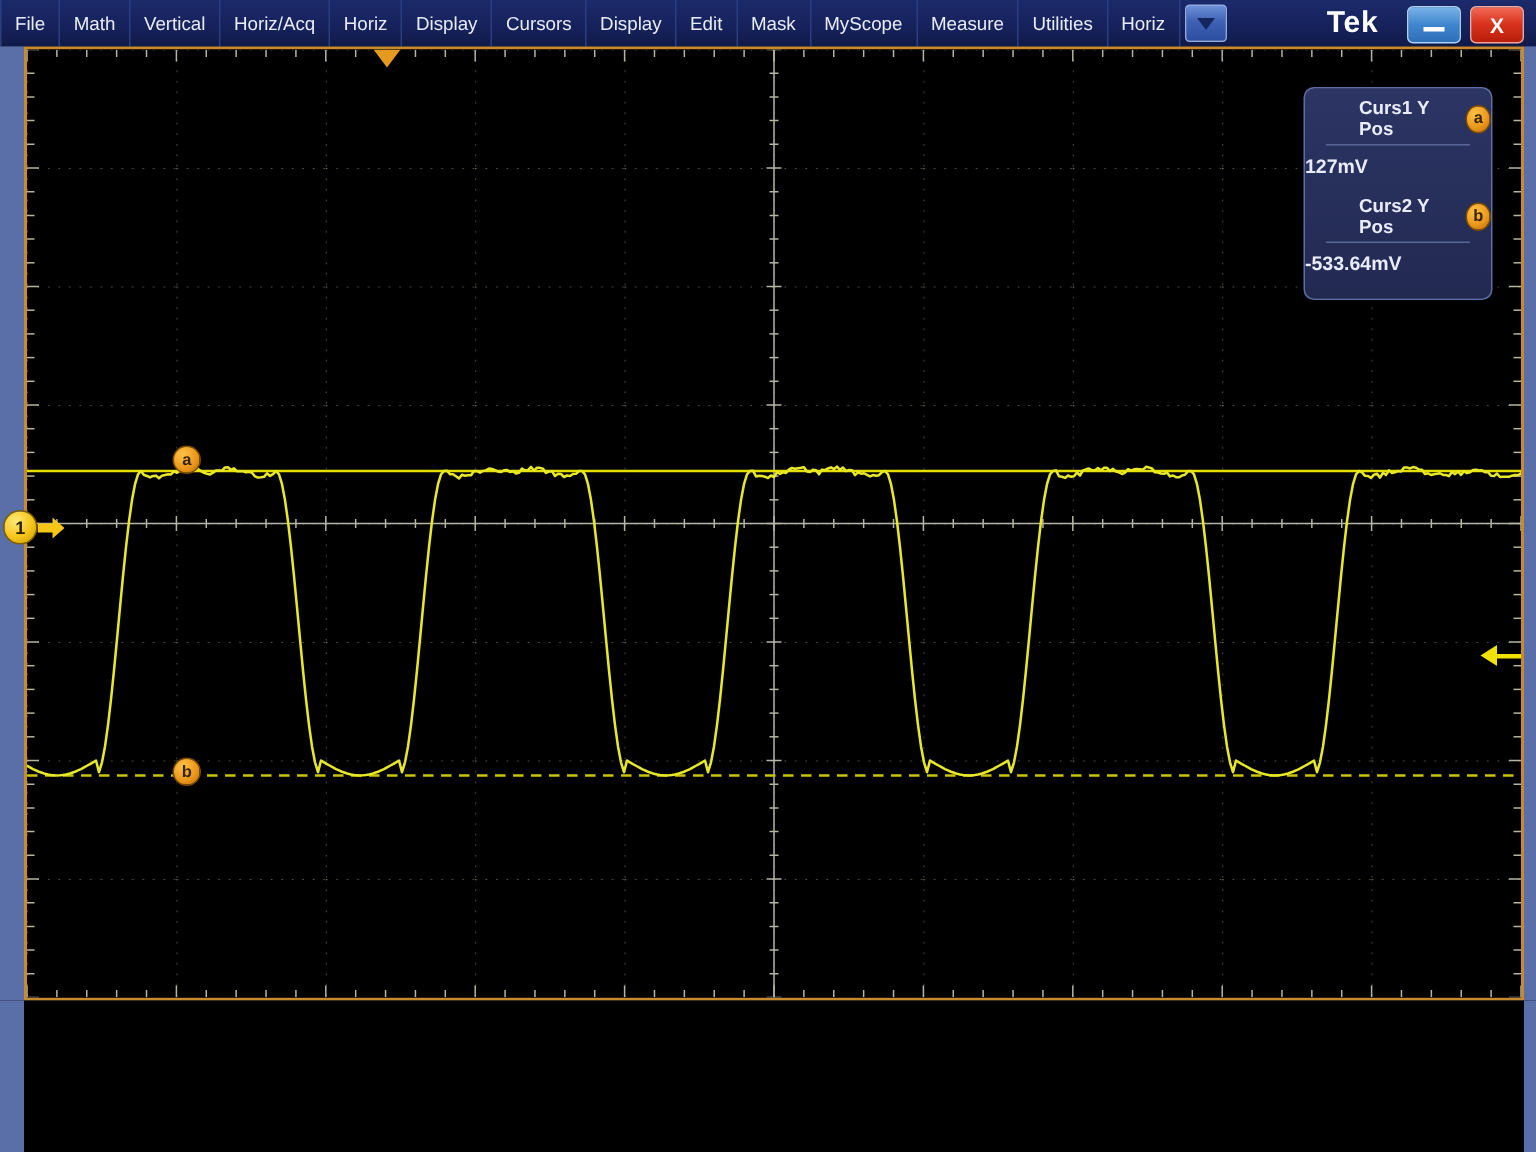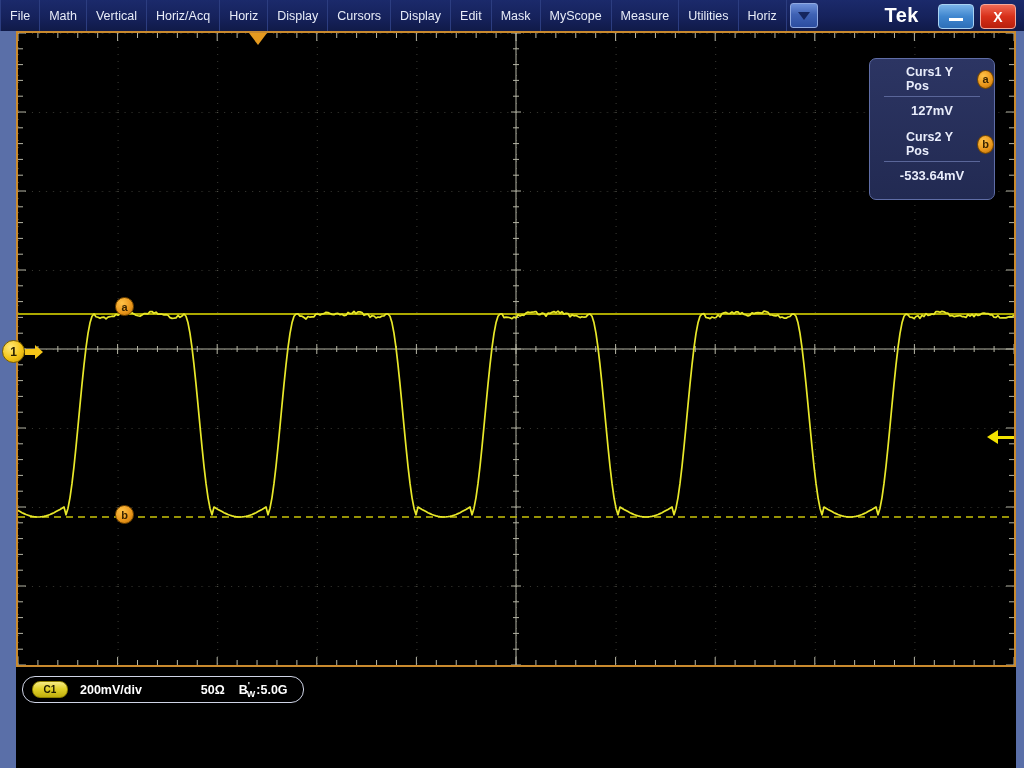--- a/index.html
+++ b/index.html
@@ -124,21 +124,21 @@
     color:#e9edfb;font-size:12.5px;font-weight:bold;height:20px;padding-left:36px;
   }
   .curs-badge{
     width:17px;height:17px;border-radius:50%;
     background:radial-gradient(circle at 35% 30%,#ffc247 0%,#e9951a 60%,#b36a06 100%);
     border:1px solid #7a4a00;
     display:flex;align-items:center;justify-content:center;
     color:#3a2400;font-size:11px;font-weight:bold;
   }
   .curs-sep{height:1px;background:#5a6699;margin:7px 14px 6px 14px;}
-  .curs-val{text-align:center;color:#e9edfb;font-size:13px;font-weight:bold;}
+  .curs-val{color:#e9edfb;font-size:13px;font-weight:bold;}
   .curs-gap{height:16px;}
 
   
   .botbar{
     position:absolute;left:0;top:667px;width:1024px;height:101px;
     background:#000;
   }
   .bot-blue-l{position:absolute;left:0;top:0;width:16px;height:101px;background:#5a6fa8;}
   .bot-blue-r{position:absolute;left:1016px;top:0;width:8px;height:101px;background:#5a6fa8;}
 
@@ -543,23 +543,15 @@
       <span class="curs-badge">b</span>
     </div>
     <div class="curs-sep"></div>
     <div class="curs-val">-533.64mV</div>
   </div>
 
   <div class="botbar">
     <div class="bot-blue-l"></div>
     <div class="bot-blue-r"></div>
 
-    <div class="box-ch">
-      <span class="pill">C1</span>
-      <span class="ch-vdiv">200mV/div</span>
-      <span class="ch-imp">50Ω</span>
-      <span class="ch-bw">
-        <span>B</span><span class="bw-sub">W</span><span class="bw-tick">'</span><span>:5.0G</span>
-      </span>
-    </div>
 
   </div>
 </div>
 
 </body></html>

